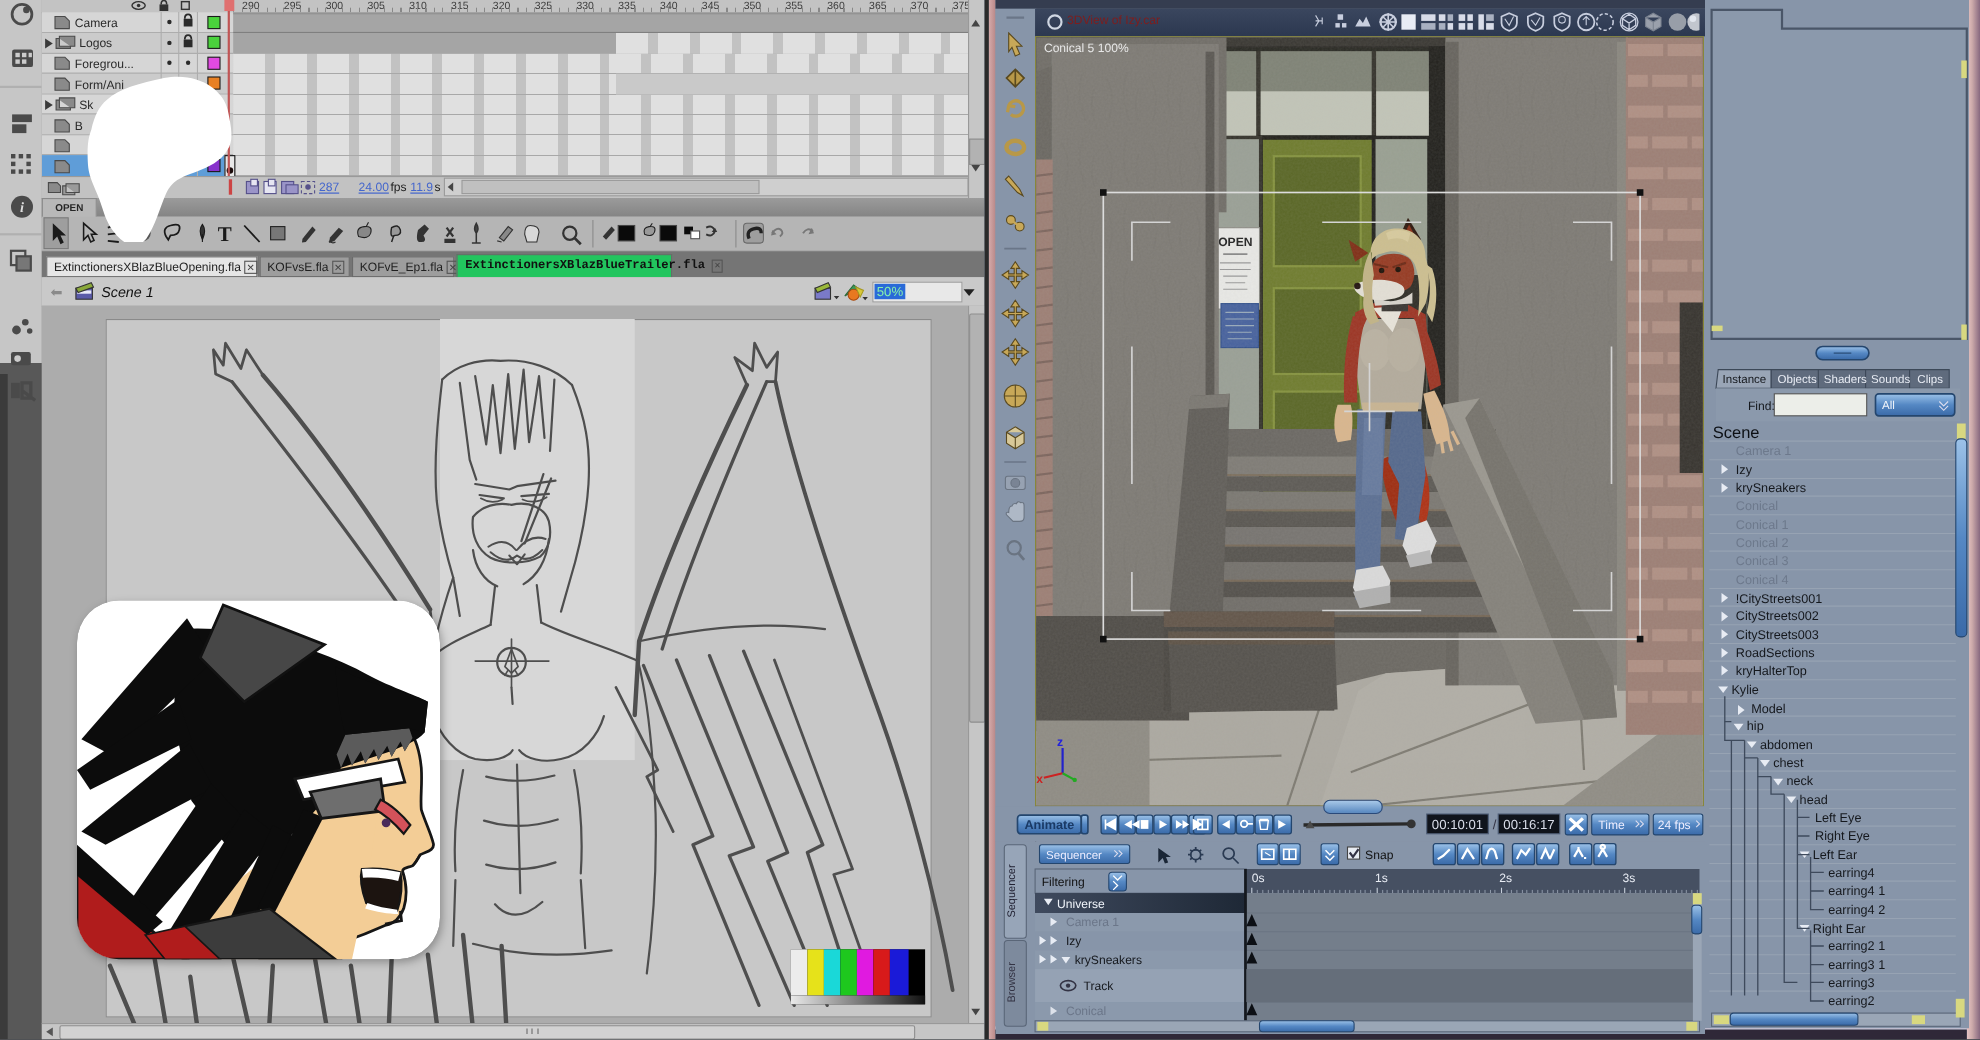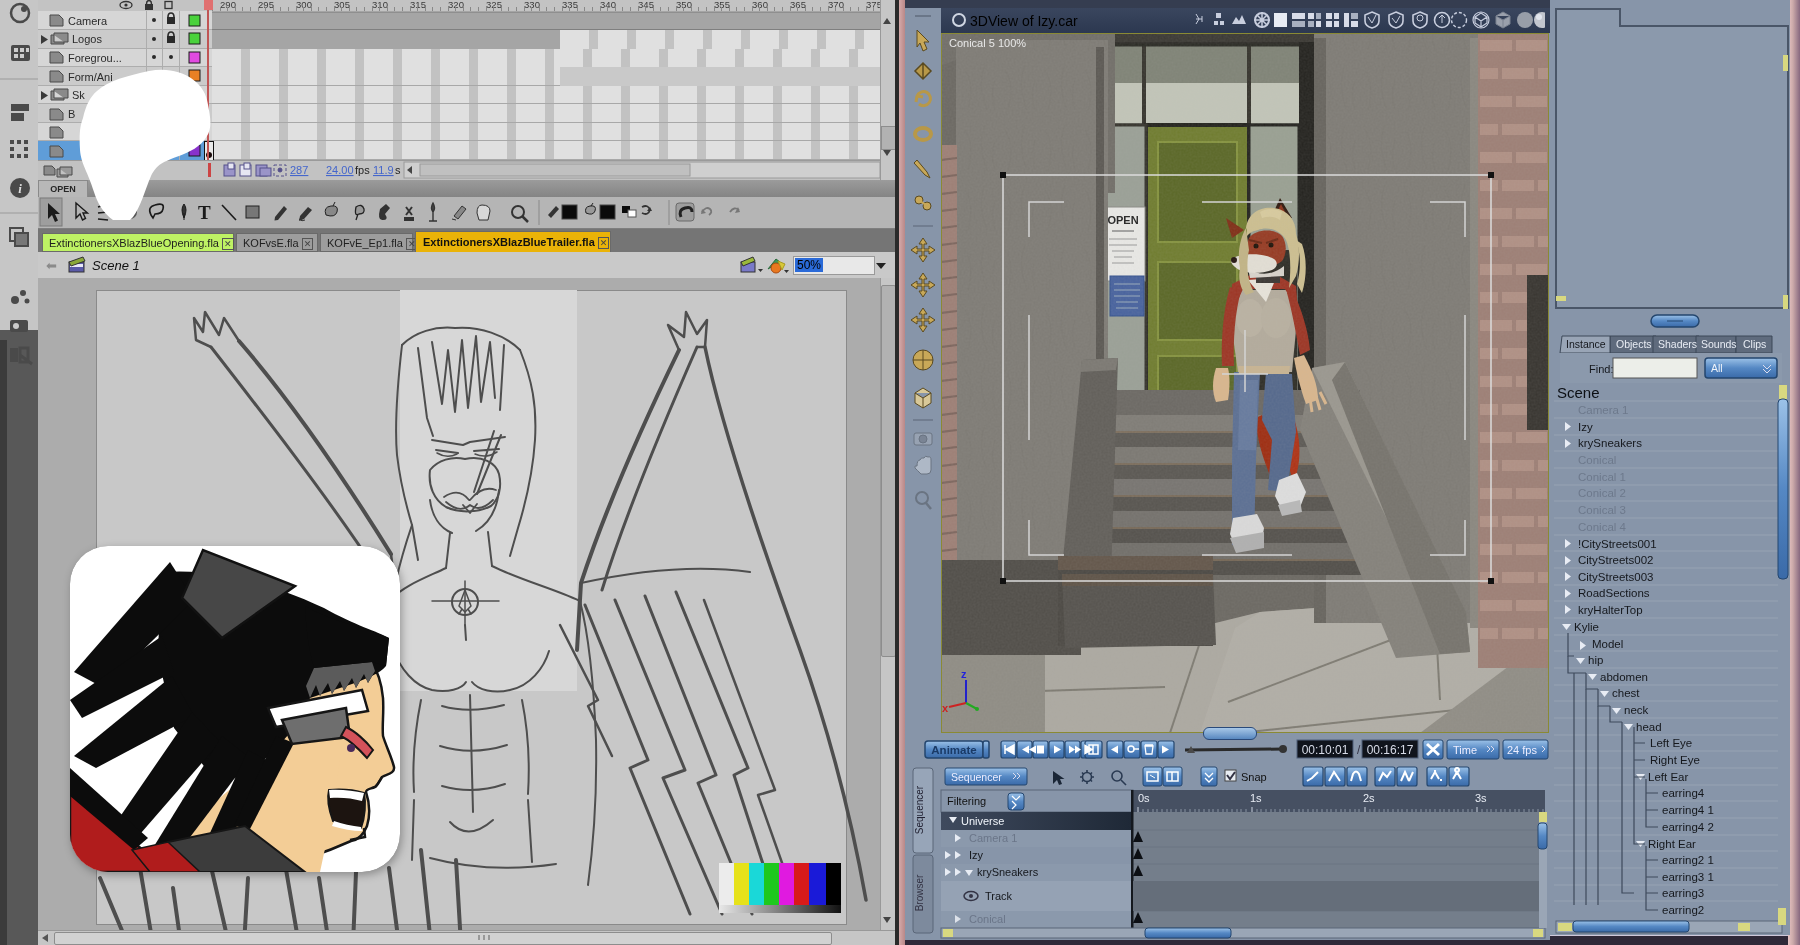--- a/index.html
+++ b/index.html
@@ -254,24 +254,24 @@
         <path d="M664 15 q4 -6 8 -3 q3 3 -1 6" fill="none" stroke="#777" stroke-width="1.8"></path>
           <path d="M664 12 l-1 5 5 -1" fill="#777"></path>
         <path d="M692 15 q4 -6 9 -2" fill="none" stroke="#777" stroke-width="1.8"></path>
           <path d="M700 10 l2 5 -5 1" fill="#777"></path>
       </g>
     </svg>
   </div>
 
   <div class="abs" style="left:38px;top:229px;width:857px;height:23px;background:#757575;"></div>
   <div id="doctabs">
-    <div class="abs txt" style="left:42px;top:233px;width:192px;height:19px;background:#bef264;border:1px solid #6a6a6a;color:#1f1f1f;font-size:11px;line-height:18px;padding-left:6px;box-sizing:border-box;">ExtinctionersXBlazBlueOpening.fla <span style="font-size:9px;border:1px solid #555;padding:0 1px;color:#444;">✕</span></div>
+    <div class="abs txt" style="left:42px;top:233px;width:192px;height:19px;background:#e5e5e5;border:1px solid #6a6a6a;color:#1f1f1f;font-size:11px;line-height:18px;padding-left:6px;box-sizing:border-box;">ExtinctionersXBlazBlueOpening.fla <span style="font-size:9px;border:1px solid #555;padding:0 1px;color:#444;">✕</span></div>
     <div class="abs txt" style="left:236px;top:233px;width:82px;height:19px;background:#9d9d9d;border:1px solid #6a6a6a;color:#1f1f1f;font-size:11px;line-height:18px;padding-left:6px;box-sizing:border-box;">KOFvsE.fla <span style="font-size:9px;border:1px solid #555;padding:0 1px;color:#444;">✕</span></div>
     <div class="abs txt" style="left:320px;top:233px;width:93px;height:19px;background:#9d9d9d;border:1px solid #6a6a6a;color:#1f1f1f;font-size:11px;line-height:18px;padding-left:6px;box-sizing:border-box;text-align:center;">KOFvE_Ep1.fla <span style="font-size:9px;border:1px solid #555;padding:0 1px;color:#444;">✕</span></div>
-    <div class="abs txt" style="left:415px;top:231px;width:196px;height:21px;background:#eab308;border:1px solid #6a6a6a;border-bottom:none;color:#111;font-size:11px;font-weight:bold;line-height:20px;padding-left:7px;box-sizing:border-box;">ExtinctionersXBlazBlueTrailer.fla <span style="font-size:9px;border:1px solid #555;padding:0 1px;color:#444;font-weight:normal;">✕</span></div>
+    <div class="abs txt" style="left:415px;top:231px;width:196px;height:21px;background:#22c55e;border:1px solid #6a6a6a;border-bottom:none;color:#111;font-size:11px;font-weight:bold;line-height:20px;padding-left:7px;box-sizing:border-box;font-family:Liberation Mono, monospace;">ExtinctionersXBlazBlueTrailer.fla <span style="font-size:9px;border:1px solid #555;padding:0 1px;color:#444;font-weight:normal;">✕</span></div>
   </div>
 
   <div class="abs" style="left:38px;top:252px;width:857px;height:26px;background:#c9c9c9;border-bottom:1px solid #9a9a9a;"></div>
   <div id="scenebar">
     <div class="abs txt" style="left:46px;top:258px;color:#8a8a8a;font-size:13px;">⬅</div>
     <svg class="abs" style="left:68px;top:256px;" width="18" height="17" viewBox="0 0 18 17">
       <rect x="1" y="6" width="15" height="10" fill="#5a5aa8" stroke="#333"></rect>
       <rect x="2" y="8" width="13" height="3" fill="#e8e8f8"></rect>
       <path d="M1 6 l14 -5 2 4 -14 5 z" fill="#8aa83a" stroke="#333"></path>
     </svg>
@@ -279,21 +279,21 @@
     <svg class="abs" style="left:740px;top:255px;" width="50" height="20" viewBox="0 0 50 20">
       <rect x="1" y="7" width="14" height="10" fill="#7a7ac8" stroke="#333"></rect>
       <path d="M1 7 l12 -5 2 4 -12 5 z" fill="#9ab83a" stroke="#333"></path>
       <path d="M18 14 l5 0 -2.5 3 z" fill="#333"></path>
       <path d="M28 14 l8 -10 4 3 z" fill="#3a9a5a" stroke="#2a6a3a"></path>
       <circle cx="36" cy="13" r="5" fill="#e87820" stroke="#a84a10"></circle>
       <path d="M38 6 l7 3 -3 6 z" fill="#d8c838" stroke="#a89a20"></path>
       <path d="M44 15 l5 0 -2.5 3 z" fill="#333"></path>
     </svg>
     <div class="abs" style="left:793px;top:256px;width:80px;height:17px;background:#e8e8e8;border:1px solid #999;"></div>
-    <div class="abs txt" style="left:795px;top:258px;background:#2a6ad8;color:#000000;font-size:12px;padding:0 2px;">50%</div>
+    <div class="abs txt" style="left:795px;top:258px;background:#2a6ad8;color:#86efac;font-size:12px;padding:0 2px;">50%</div>
     <div class="abs" style="left:876px;top:263px;width:0;height:0;border-left:5px solid transparent;border-right:5px solid transparent;border-top:6px solid #222;"></div>
   </div>
 
   <div class="abs" style="left:38px;top:278px;width:842px;height:652px;background:#acacac;overflow:hidden;">
     <div class="abs" style="left:58px;top:12px;width:749px;height:633px;background:#c8c8c8;border:1px solid #8a8a8a;"></div>
     <div class="abs" style="left:362px;top:12px;width:177px;height:401px;background:#d7d7d7;"></div>
     <svg class="abs" style="left:0;top:0;" width="842" height="652" viewBox="38 278 842 652" id="sketch">
       <g fill="none" stroke="#4e4e4e" stroke-width="3" stroke-linecap="round" stroke-linejoin="round">
 
         <path d="M239 341 L224 318 L219 335 L205 312 L203 332 L194 318 L196 340 L211 347" stroke-width="2.5"></path>
@@ -488,21 +488,21 @@
           <circle cx="18" cy="431" r="4" fill="#7a8494"></circle>
         <path d="M12 458 q0 -6 3 -6 q1 -3 4 -2 q1 -3 4 -1 q3 -1 3 3 l0 10 q0 4 -4 4 l-6 0 q-4 -4 -6 -6 q-1 -3 2 -2 z" fill="#aeb8c6"></path>
         <circle cx="17" cy="490" r="6" fill="none" stroke-width="2"></circle>
           <path d="M21 495 l5 6" stroke-width="2.5"></path>
       </g>
     </svg>
   </div>
 
   <div class="abs" style="left:941px;top:8px;width:609px;height:25px;background:linear-gradient(#3a465e,#2c3850);"></div>
   <div class="abs txt" style="left:952px;top:13px;width:10px;height:10px;border:2px solid #cfd6e2;border-radius:50%;"></div>
-  <div class="abs txt" style="left:970px;top:13px;color:#000000;font-size:14px;">3DView of Izy.car</div>
+  <div class="abs txt" style="left:970px;top:13px;color:#7f1d1d;font-size:11px;">3DView of Izy.car</div>
   <div id="titleicons">
     <svg class="abs" style="left:1190px;top:8px;" width="270" height="25" viewBox="0 0 270 25">
       <g fill="#c8cede">
         <path d="M6 6 l3 5 -3 5 M6 11 h6 M12 8 v6" stroke="#c8cede" fill="none"></path>
         <rect x="26" y="5" width="5" height="5"></rect>
           <rect x="24" y="13" width="4" height="4"></rect>
           <rect x="30" y="13" width="4" height="4"></rect>
         <path d="M42 16 l4 -7 3 4 3 -6 4 9 z"></path>
         <circle cx="72" cy="12" r="7" fill="none" stroke="#c8cede" stroke-width="2"></circle>
         <path d="M67 7 l10 10 M77 7 l-10 10 M72 4 v16 M64 12 h16" stroke="#c8cede" stroke-width="1.5"></path>

